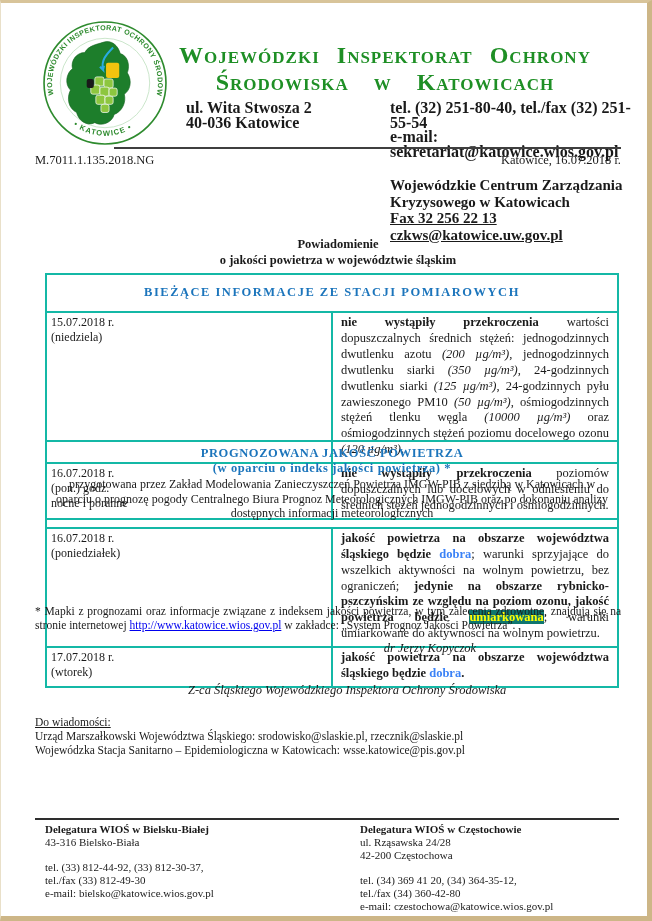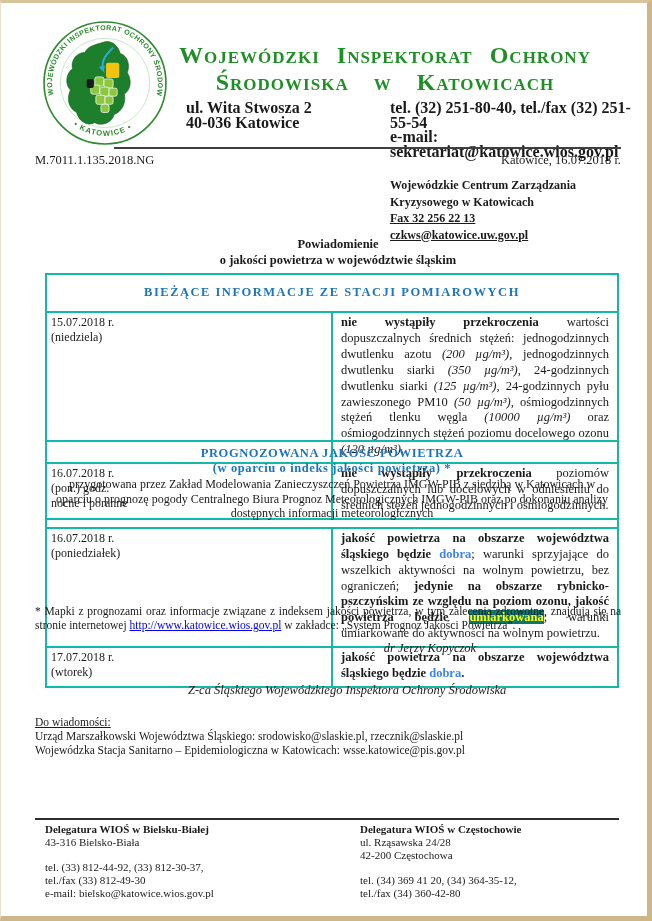--- a/index.html
+++ b/index.html
@@ -19,21 +19,21 @@
   .org-head{position:absolute;left:148px;top:42px;width:474px;text-align:center;
     color:#1e8f25;font-weight:bold;font-variant:small-caps;line-height:27px;}
   .org-line1{font-size:24px;letter-spacing:1px;word-spacing:10px;}
   .org-line2{font-size:24px;letter-spacing:1px;word-spacing:18px;}
   .hq{position:absolute;top:101px;font-size:16px;font-weight:bold;line-height:14.5px;}
   .hq-left{left:186px;}
   .hq-right{left:390px;}
   .header-rule{position:absolute;left:114px;top:147px;width:507px;border-top:2px solid #3f3f3f;}
   .ref-row{position:absolute;left:35px;top:153px;width:586px;display:flex;
     justify-content:space-between;font-size:12.5px;}
-  .recipient{position:absolute;left:390px;top:177px;font-size:12px;font-weight:bold;line-height:16.5px;}
+  .recipient{position:absolute;left:390px;top:177px;font-size:15px;font-weight:bold;line-height:16.5px;}
   .u{text-decoration:underline;}
   .doc-title{position:absolute;left:16px;top:237px;width:644px;text-align:center;
     font-size:12.5px;font-weight:bold;line-height:15.5px;}
   
   table{border-collapse:collapse;position:absolute;left:45px;width:574px;table-layout:fixed;}
   td{border:2px solid #14b8a6;vertical-align:top;}
   .t1{top:273px;}
   .t2{top:440px;}
   .tbl-title{color:#1c75bc;font-weight:bold;font-size:12.5px;text-align:center;letter-spacing:1.5px;}
   .t1 .tbl-title-cell{padding:10px 4px 11px 4px;}
@@ -206,14 +206,15 @@
     <div>tel./fax (33) 812-49-30</div>
     <div>e-mail: bielsko@katowice.wios.gov.pl</div>
   </div>
   <div class="footer-col right">
     <div class="footer-title">Delegatura WIOŚ w Częstochowie</div>
     <div>ul. Rząsawska 24/28</div>
     <div>42-200 Częstochowa</div>
     <div class="footer-gap"></div>
     <div>tel. (34) 369 41 20, (34) 364-35-12,</div>
     <div>tel./fax (34) 360-42-80</div>
+    <div>e-mail: czestochowa@katowice.wios.gov.pl</div>
   </div>
 </div>
 
 </body></html>

